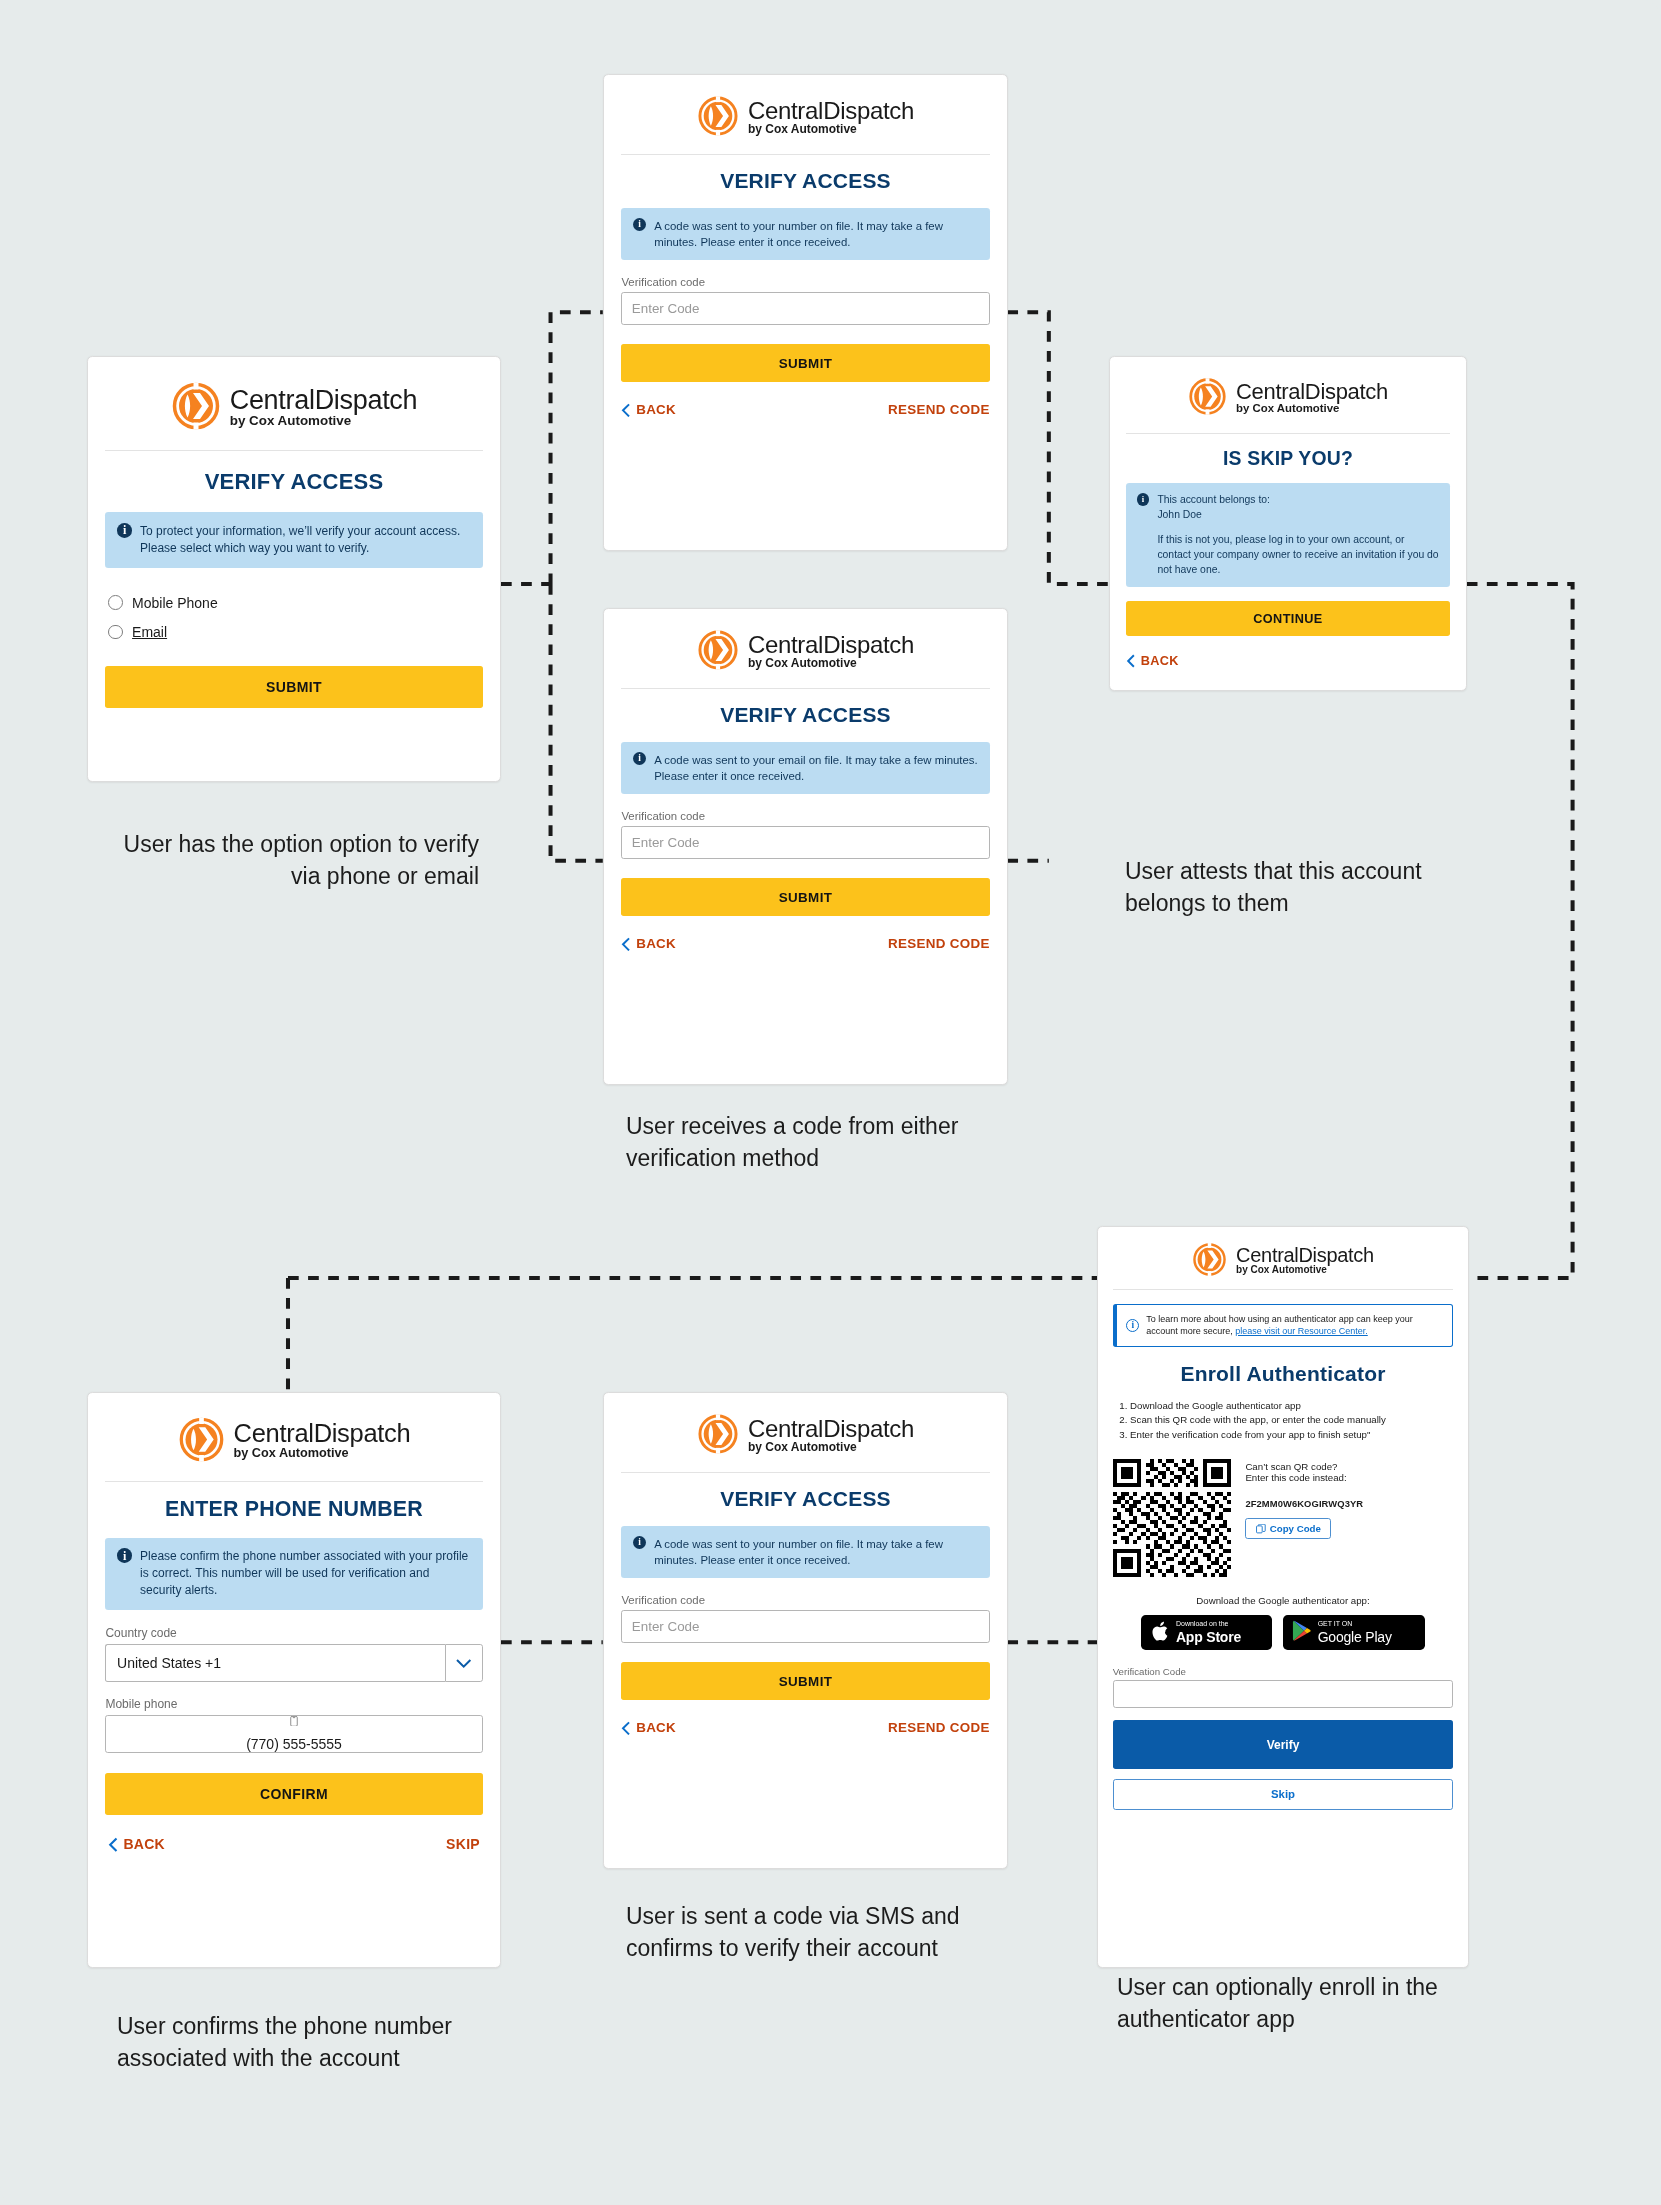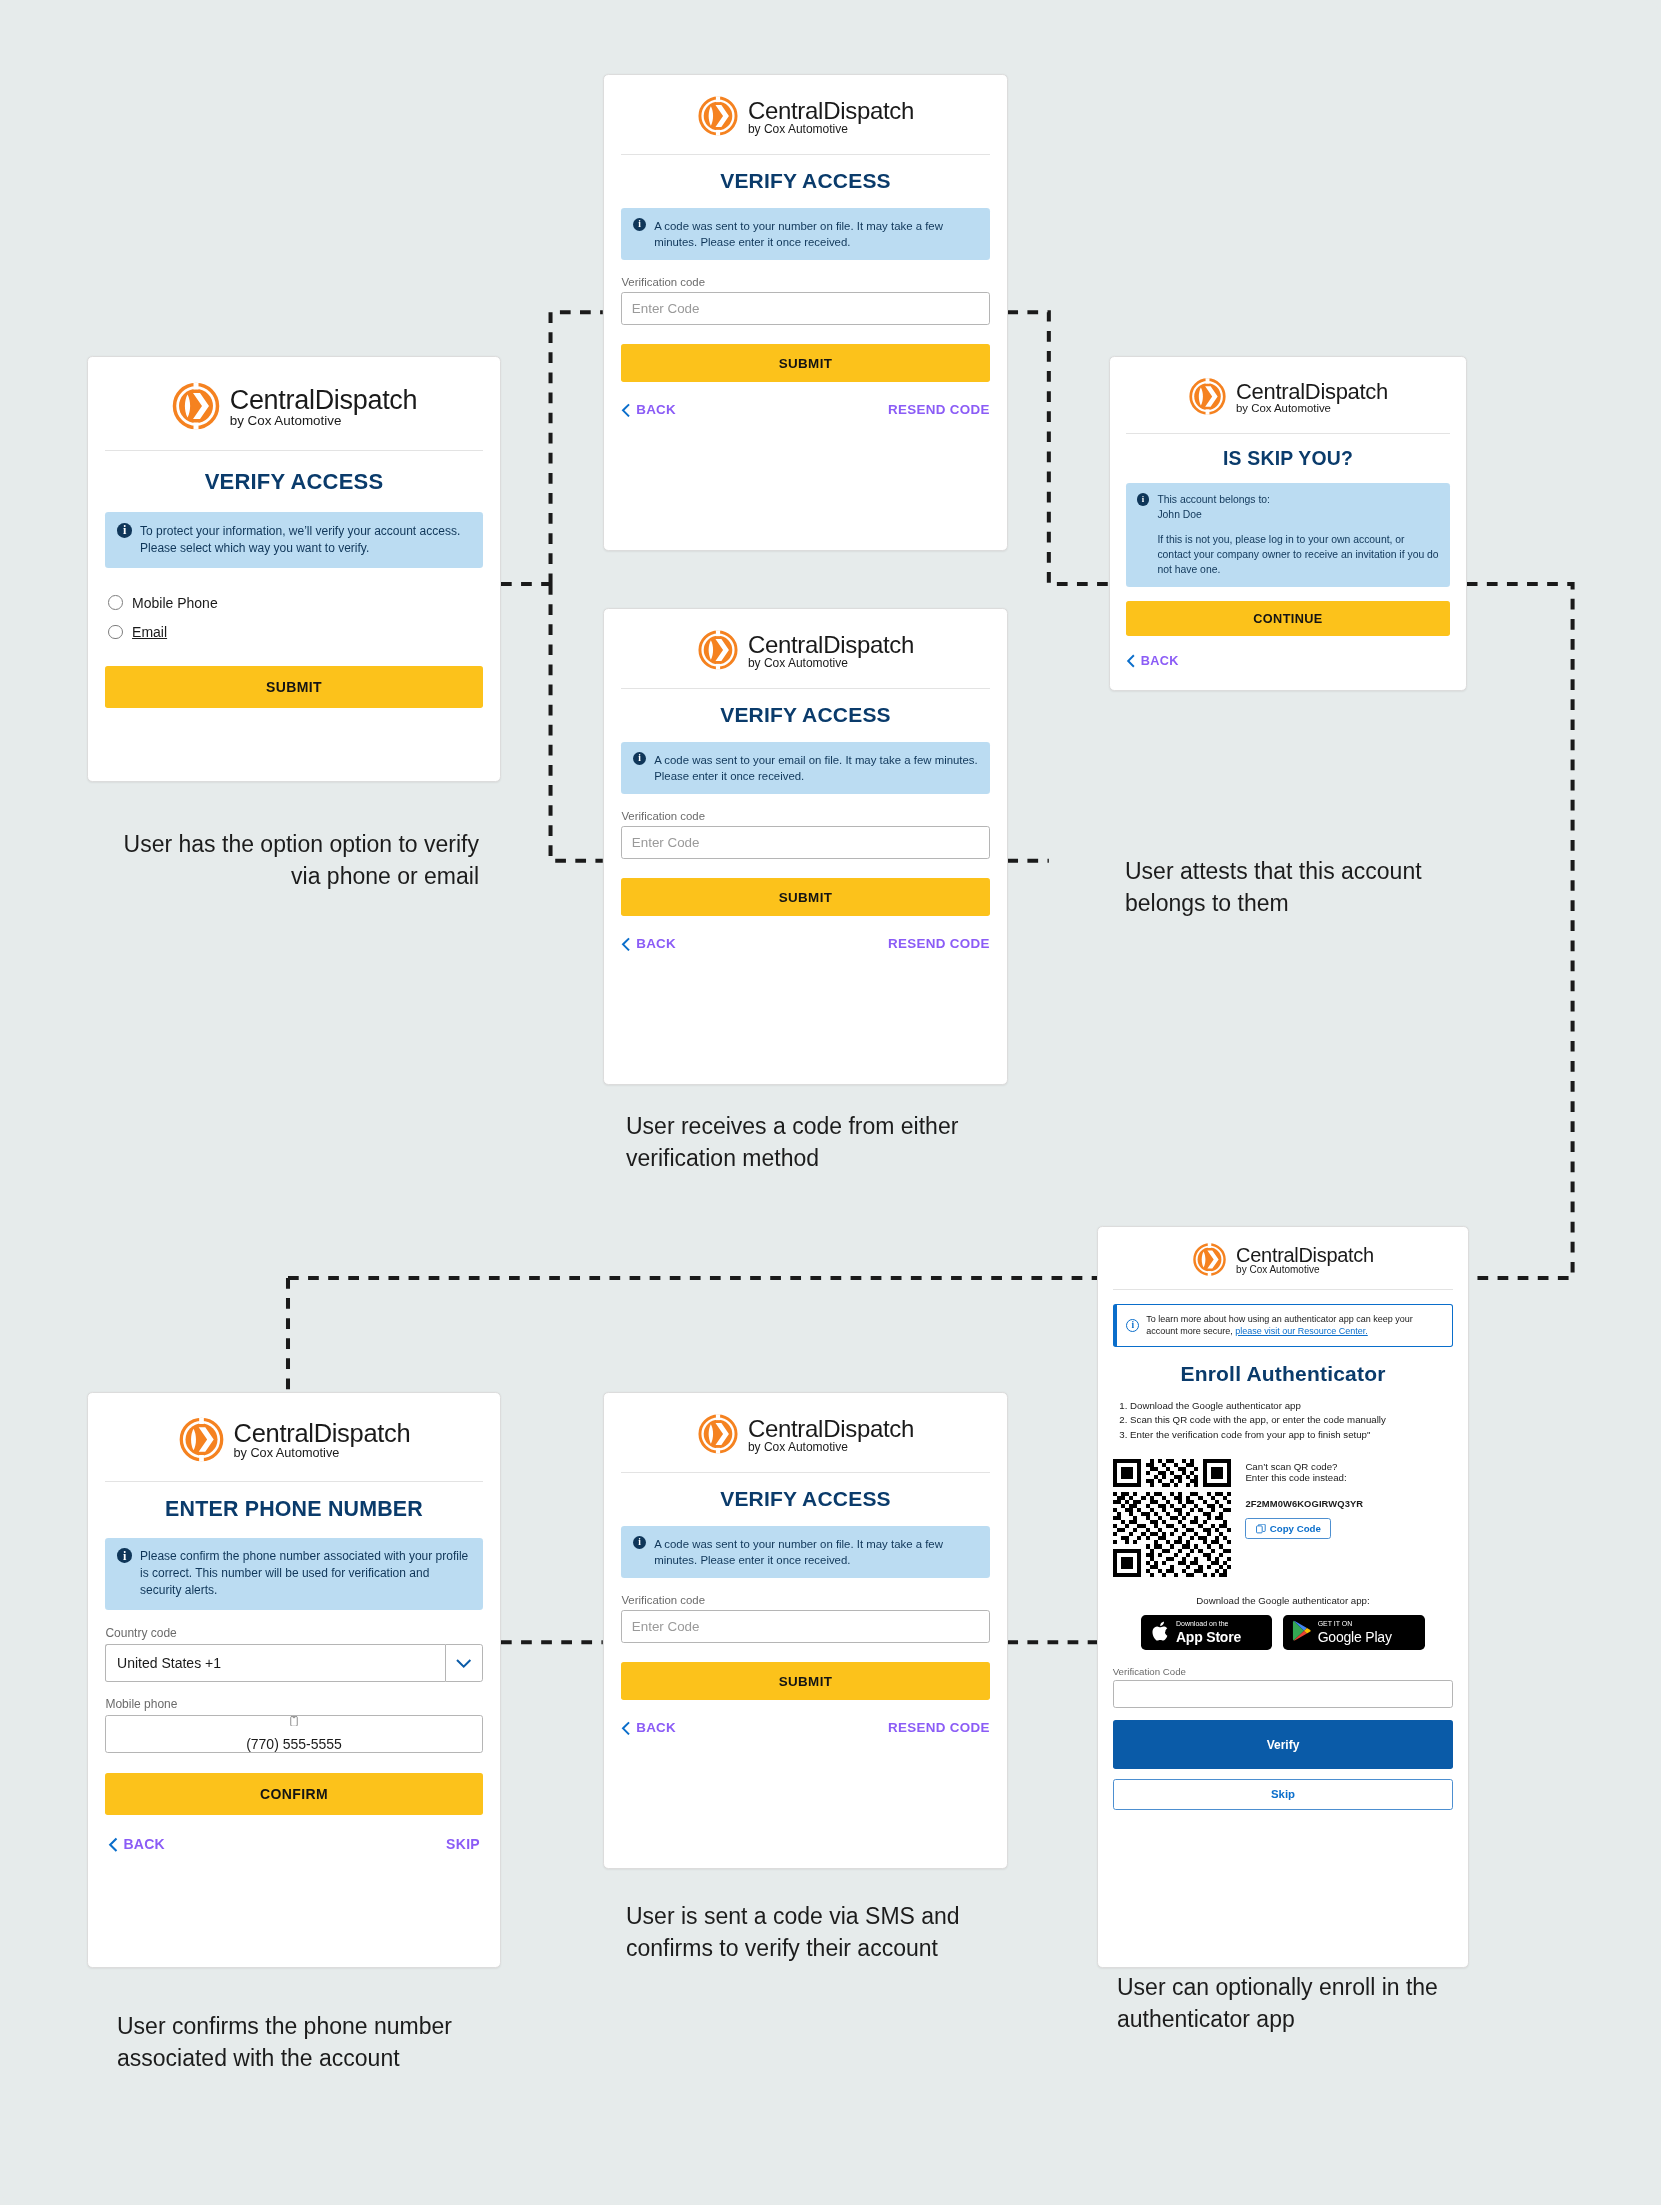--- a/index.html
+++ b/index.html
@@ -23,21 +23,21 @@
     border:0.7px solid #dcdcdc;
     border-radius:5.4px;
     box-shadow: 0 0.7px 2px rgba(0,0,0,.06);
   }
 
   
   .logo-row { display:flex; align-items:center; justify-content:center; gap:9px; }
   .logo-mark { flex: 0 0 auto; }
   .logo-text { line-height: 1; }
   .logo-name { font-size: 27px; color:#1a1a1a; letter-spacing:-0.3px; font-weight:400; }
-  .logo-sub  { font-size: 13.4px; color:#1a1a1a; margin-top:0; font-weight:400;}
+  .logo-sub  { font-size: 13.4px; color:#1a1a1a; margin-top:0; font-weight:700;}
   .divider { border-top:0.7px solid #e3e3e3; }
 
   .card-title {
     text-align:center;
     color:#0a3b6b;
     font-weight:bold;
     letter-spacing:0.2px;
   }
 
   
@@ -80,21 +80,21 @@
     background:#0a5ba8; border:none; border-radius:2.7px;
     display:flex;align-items:center;justify-content:center;
     color:#fff; font-weight:bold;
   }
   .btn-outline {
     background:#fff; border:0.7px solid #4d8fd0; border-radius:2.7px;
     display:flex;align-items:center;justify-content:center;
     color:#0a6ecb; font-weight:bold;
   }
   .linkrow { display:flex; align-items:center; justify-content:space-between; }
-  .link { color:#8b5cf6; font-weight:bold; letter-spacing:0.3px; display:flex; align-items:center; gap:5.4px; }
+  .link { color:#c2410c; font-weight:bold; letter-spacing:0.3px; display:flex; align-items:center; gap:5.4px; }
 
   .radio-row { display:flex; align-items:center; gap:9.4px; }
   .radio { width:14.7px;height:14.7px;border-radius:50%;border:1px solid #7d7d7d; background:#fff; flex:0 0 auto;}
   .radio-label { color:#1a1a1a; }
 
   .caption {
     position:absolute;
     color:#1c1c1c;
     line-height:1.38;
   }

